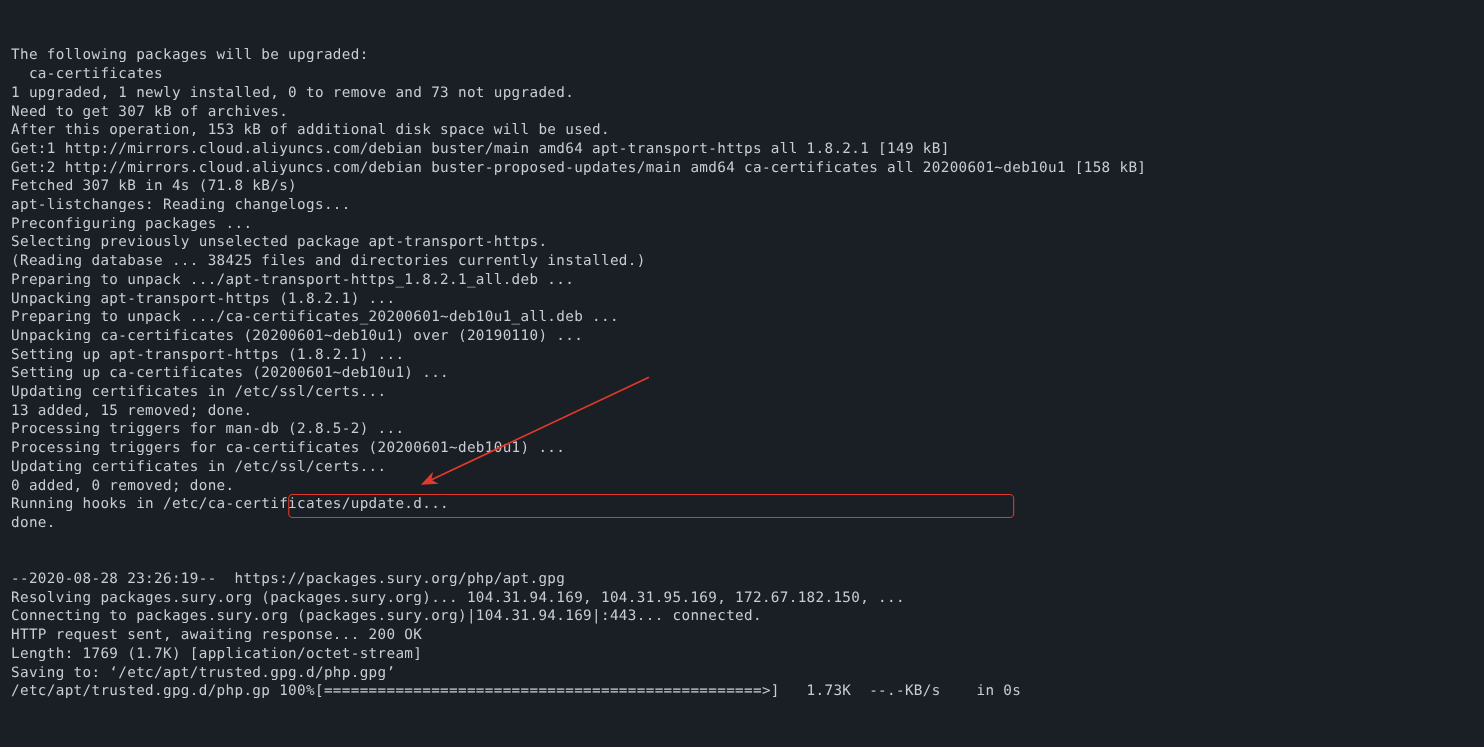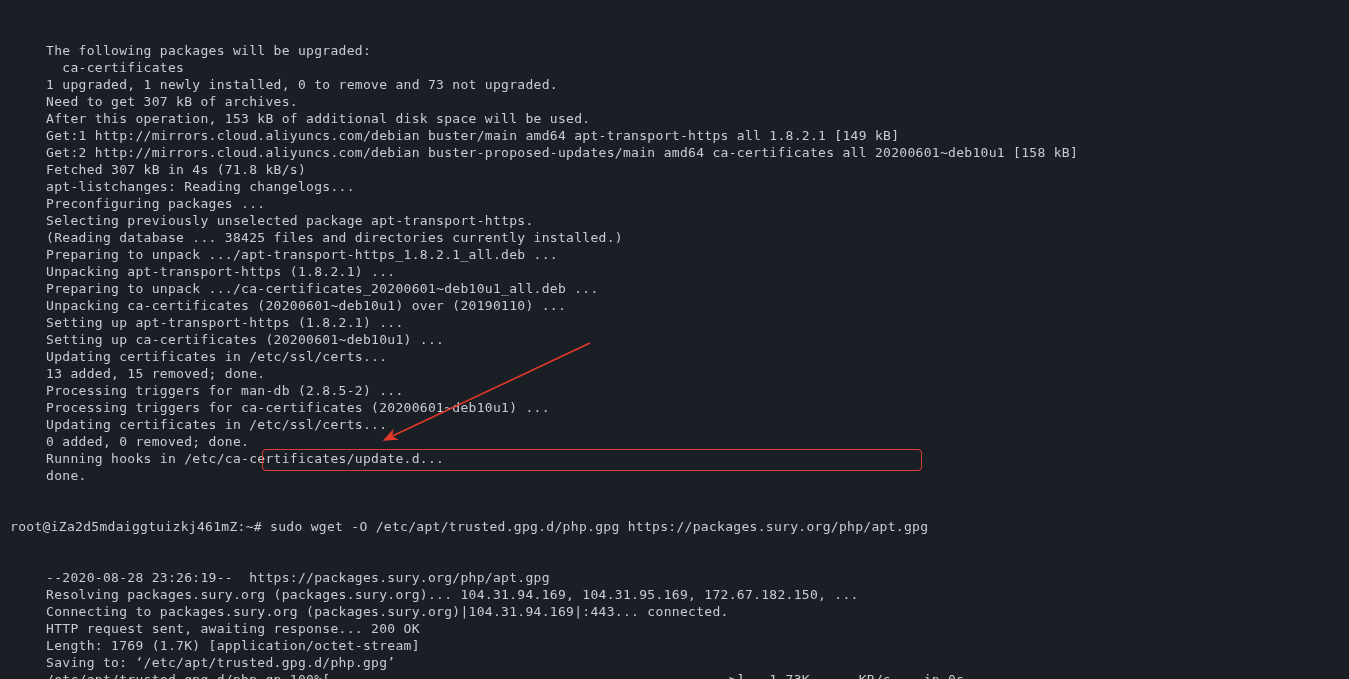--- a/index.html
+++ b/index.html
@@ -13,41 +13,38 @@
     font-size: 13px;
     line-height: 17px;
     overflow: hidden;
   }
   .terminal {
     padding: 8px 10px 8px 10px;
     white-space: pre;
     position: relative;
     letter-spacing: 0.3px;
   }
-  .line { display: block; margin-left: 36px; }
+  .line { display: block; }
   .highlight-box {
     position: absolute;
     border: 1px solid #e23a2a;
     border-radius: 4px;
     pointer-events: none;
   }
   .arrow-svg {
     position: absolute;
     pointer-events: none;
   }
   .prompt-line { display: flex; align-items: baseline; }
 </style>
 </head>
 <body>
 
 <div class="terminal">
   <div id="block1"><span class="line">The following packages will be upgraded:</span><span class="line">  ca-certificates</span><span class="line">1 upgraded, 1 newly installed, 0 to remove and 73 not upgraded.</span><span class="line">Need to get 307 kB of archives.</span><span class="line">After this operation, 153 kB of additional disk space will be used.</span><span class="line">Get:1 http://mirrors.cloud.aliyuncs.com/debian buster/main amd64 apt-transport-https all 1.8.2.1 [149 kB]</span><span class="line">Get:2 http://mirrors.cloud.aliyuncs.com/debian buster-proposed-updates/main amd64 ca-certificates all 20200601~deb10u1 [158 kB]</span><span class="line">Fetched 307 kB in 4s (71.8 kB/s)</span><span class="line">apt-listchanges: Reading changelogs...</span><span class="line">Preconfiguring packages ...</span><span class="line">Selecting previously unselected package apt-transport-https.</span><span class="line">(Reading database ... 38425 files and directories currently installed.)</span><span class="line">Preparing to unpack .../apt-transport-https_1.8.2.1_all.deb ...</span><span class="line">Unpacking apt-transport-https (1.8.2.1) ...</span><span class="line">Preparing to unpack .../ca-certificates_20200601~deb10u1_all.deb ...</span><span class="line">Unpacking ca-certificates (20200601~deb10u1) over (20190110) ...</span><span class="line">Setting up apt-transport-https (1.8.2.1) ...</span><span class="line">Setting up ca-certificates (20200601~deb10u1) ...</span><span class="line">Updating certificates in /etc/ssl/certs...</span><span class="line">13 added, 15 removed; done.</span><span class="line">Processing triggers for man-db (2.8.5-2) ...</span><span class="line">Processing triggers for ca-certificates (20200601~deb10u1) ...</span><span class="line">Updating certificates in /etc/ssl/certs...</span><span class="line">0 added, 0 removed; done.</span><span class="line">Running hooks in /etc/ca-certificates/update.d...</span><span class="line">done.</span></div>
-  <div class="prompt-line">
-    <span>root@iZa2d5mdaiggtuizkj461mZ:~# </span><span>sudo wget -O /etc/apt/trusted.gpg.d/php.gpg https://packages.sury.org/php/apt.gpg</span>
-  </div>
   <div id="block2"><span class="line">--2020-08-28 23:26:19--  https://packages.sury.org/php/apt.gpg</span><span class="line">Resolving packages.sury.org (packages.sury.org)... 104.31.94.169, 104.31.95.169, 172.67.182.150, ...</span><span class="line">Connecting to packages.sury.org (packages.sury.org)|104.31.94.169|:443... connected.</span><span class="line">HTTP request sent, awaiting response... 200 OK</span><span class="line">Length: 1769 (1.7K) [application/octet-stream]</span><span class="line">Saving to: ‘/etc/apt/trusted.gpg.d/php.gpg’</span><span class="line"></span><span class="line">/etc/apt/trusted.gpg.d/php.gp 100%[=================================================&gt;]   1.73K  --.-KB/s    in 0s</span><span class="line"></span><span class="line"></span></div>
   
 
   <div id="hl" class="highlight-box" style="left: 262px; top: 449px; width: 658px; height: 20px;"></div>
 
   <svg id="arrow" class="arrow-svg" width="1349" height="679" style="left: 0px; top: 0px;">
     <defs>
       <marker id="ah" markerWidth="10" markerHeight="8" refX="9" refY="4" orient="auto" markerUnits="strokeWidth">
         <path d="M0,0 L10,4 L0,8 L3,4 Z" fill="#e23a2a"></path>
       </marker>

